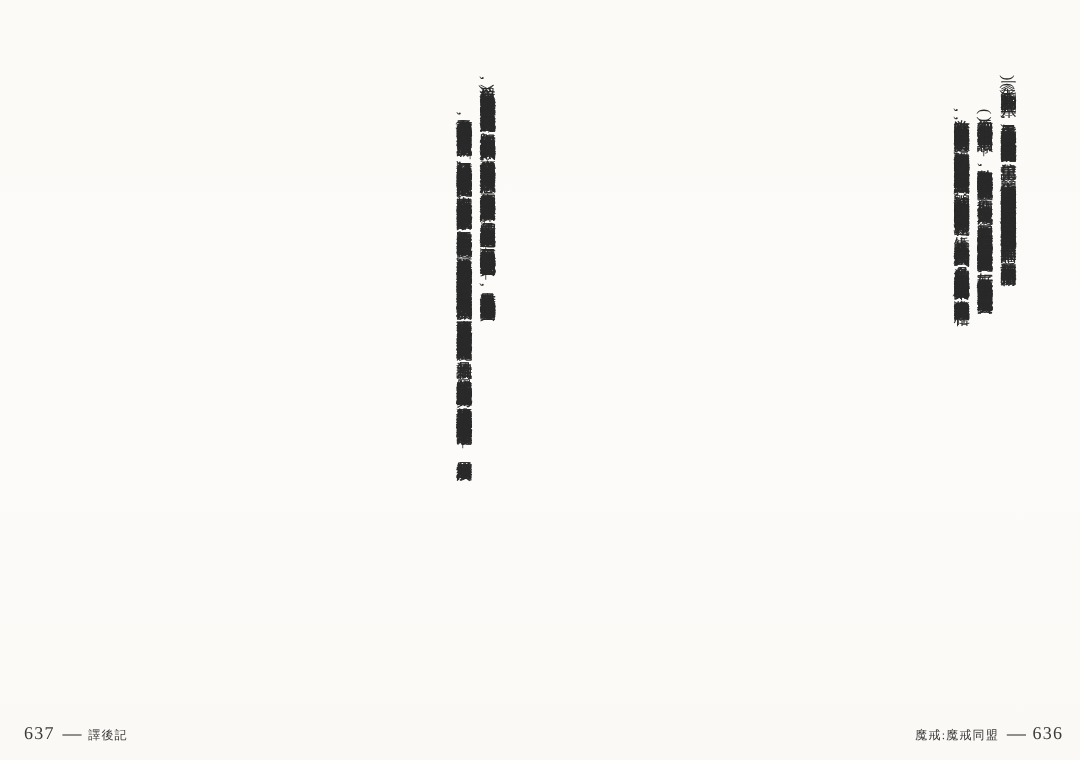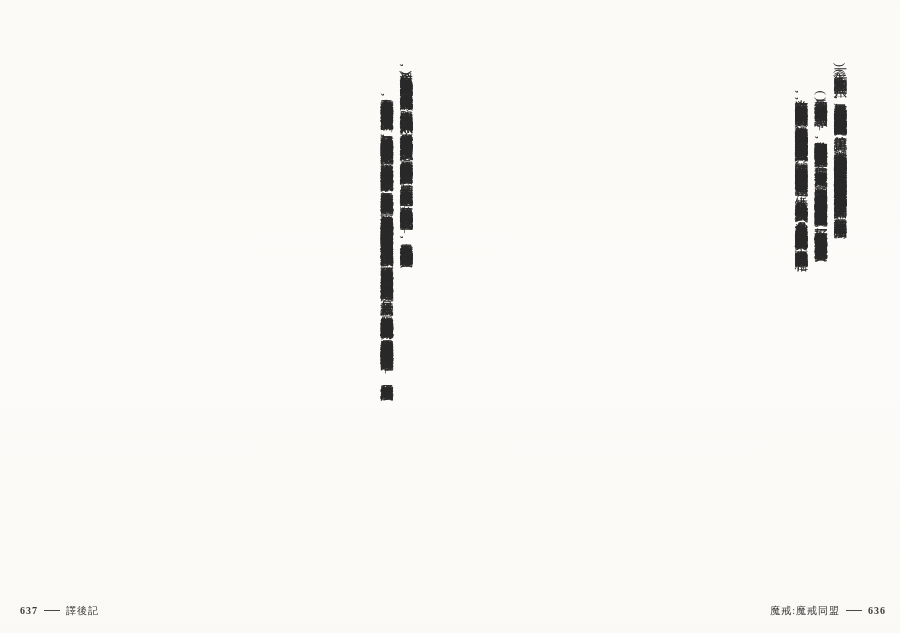--- a/index.html
+++ b/index.html
@@ -61,22 +61,21 @@
     right: 14px;
   }
   .footer .rule {
     display: inline-block;
     width: 16px;
     border-top: 1px solid #4a4a4a;
     vertical-align: middle;
     margin: 0 6px 2px 6px;
   }
   .footer .pagenum {
-    font-size: 10px;
-    font-weight: bold;
+    font-size: 15px;
   }
 </style>
 </head>
 <body>
 
 <div class="spread">
 
   <div class="vtext vtext-left">
       <p class="para">拉翠兒之鏡〉中,他曾透過主角之口講述自身對魔法的概念),但對我而言,托爾金筆下的角色因此顯得更有血有肉。即便充滿奇幻種族,但他們表現得仍與我們熟知的人類無異。托爾金所描寫的並非炫目招式,而是影響深遠的無形力量,以及自由意志下的抉擇。巫師們扮演的角色並非尋常的咒術師,而是必須憑藉智慧說服自由人民的諫臣。精靈們的力量,也在於維繫自然與自我應運而生的造物。「第三紀元」是托爾金神話時代的末期,也因此更為貼近我們的現實世界——奇異種族已逐漸化為傳說,凡人也需要仰賴自身的信念來改變命運與世界。</p>
       <p class="para indent">所有角色都為了自身的存亡與道德平衡而努力,無法透過神奇的道具或法術致勝(或使用魔戒的力量取勝)。「第三紀元」已是神話時代的盡頭,讀者不會在戰爭中看到飛龍烈火,或是施展大法抗敵的魔法師。在描寫不少戰爭場面時,托爾金也經常透過弱小的哈比人視角,來觀察嚴酷戰事的發展。這種大戰中的平凡人角度,也反映出托爾金經歷一戰後的感受。而《魔戒》的故事也並非簡單的正邪對抗,所有角色在其中都在不同階段面對各類誘惑,無論是魔戒本身帶來的擁有慾;迪耐瑟對權力的渴求;格拉翠兒數千年來對建立自身國度的渴望,都使書中角色們不僅僅只是單純的正派或反派。就連托爾金筆下的兩大反派,魔高斯與索倫,在創世之初也分別是宛如天使的維拉與邁雅,並非自始即為罪大惡極的魔王。無論是太初歲月、黑暗年代或人類時代的開端,自由意志始終是左右托爾金筆下角色的驅動力。儘管真人電影版本已盡力拍攝得十分細膩與忠於原著,但托爾金文字中蘊含的詩意與悲愴,卻只能透過原著文字才能傳達——這是電影版本始終無法凌駕於原</p>

